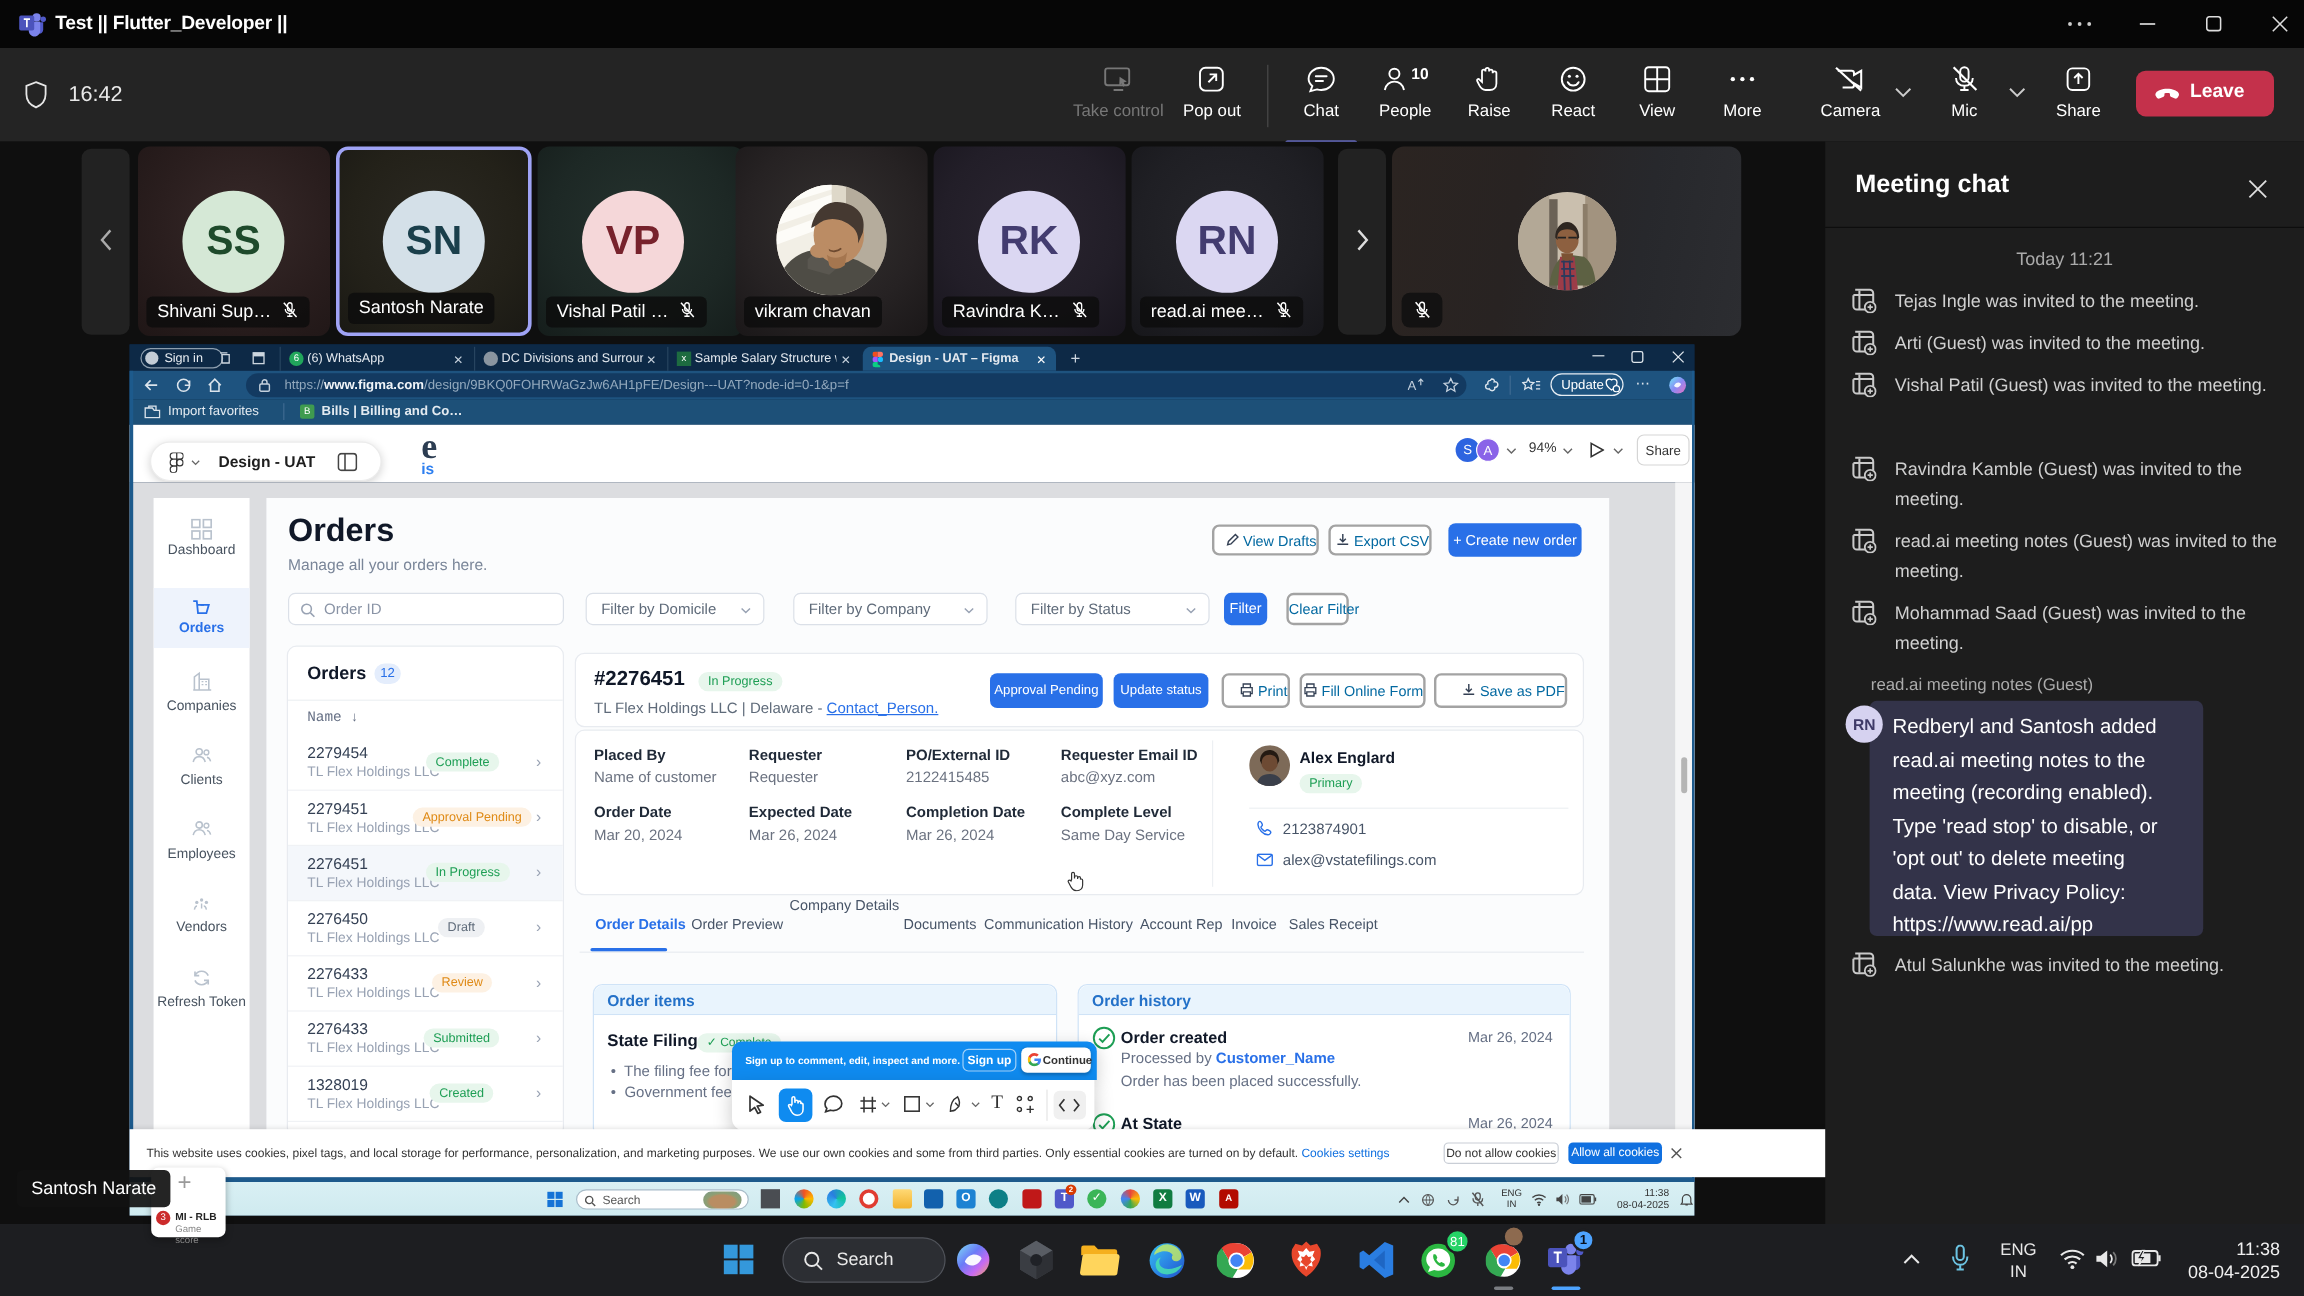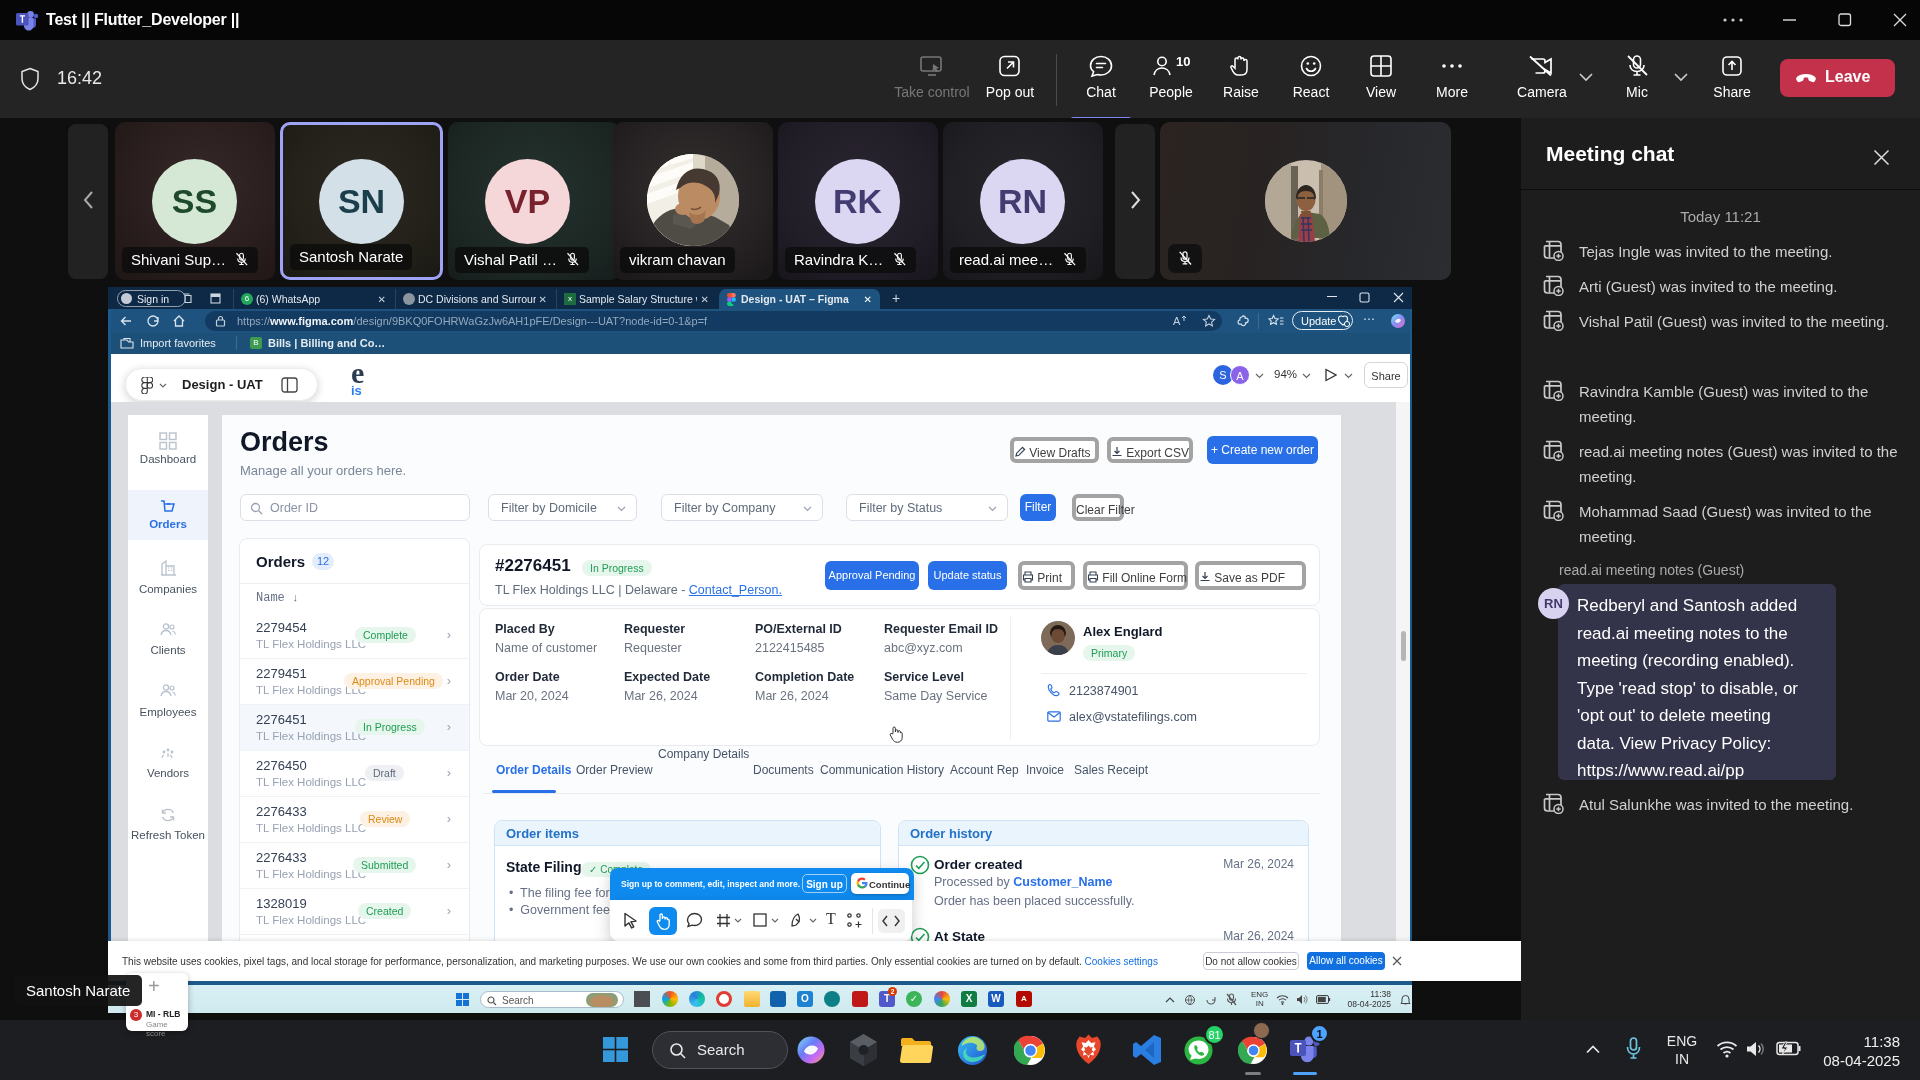--- a/index.html
+++ b/index.html
@@ -36,21 +36,21 @@
 
 #screen { position:absolute; left:108px; top:287px; width:1304px; height:726px; background:#0e2b4c; }
 
 
 .tab { position:absolute; top:2px; height:20px; color:#e4e9ef; font-size:10.5px; }
 .tab .tx { position:absolute; left:22px; top:4px; white-space:nowrap; overflow:hidden; }
 .tab .cl { position:absolute; top:5px; color:#c7d2dd; font-size:10px; }
 
 #frame { position:absolute; left:20px; top:128px; width:1213px; height:533px; background:#fbfcfd; overflow:hidden; }
 .side-item { position:absolute; left:0; width:80px; text-align:center; color:#47525f; font-size:11.5px; }
-.fbtn { position:absolute; height:26px; border:4px solid #a3a3a3; border-radius:6px; background:#fff; color:#404040; font-size:12px; line-height:24px; text-align:left; white-space:nowrap; }
+.fbtn { position:absolute; height:26px; border:2px solid #a3a3a3; border-radius:6px; background:#fff; color:#0369a1; font-size:12px; line-height:24px; text-align:right; white-space:nowrap; }
 .bbtn { position:absolute; height:28px; border-radius:6px; background:#2970e8; color:#fff; font-size:12px; line-height:28px; text-align:center; white-space:nowrap; }
 .chip { display:inline-block; font-size:10.5px; padding:2px 8px; border-radius:10px; white-space:nowrap; }
 .c-green { background:#e7f6ec; color:#1d9e54; }
 .c-orange { background:#fdf1e3; color:#df8a16; }
 .c-grey { background:#eef0f3; color:#5f6b7a; }
 .orow { position:absolute; left:0; width:100%; height:46px; border-bottom:1px solid #f0f2f5; }
 .orow .n1 { position:absolute; left:16px; top:7px; font-size:13px; color:#344054; }
 .orow .n2 { position:absolute; left:16px; top:25px; font-size:11.5px; color:#98a2b3; }
 .orow .ch { position:absolute; left:115px; top:12px; }
 .orow .ar { position:absolute; right:18px; top:14px; color:#98a2b3; font-size:13px; }
@@ -603,21 +603,21 @@
         <div class="flabel" style="left:275px;top:13px;">PO/External ID</div>
           <div class="fvalue" style="left:275px;top:32px;">2122415485</div>
         <div class="flabel" style="left:404px;top:13px;">Requester Email ID</div>
           <div class="fvalue" style="left:404px;top:32px;">abc@xyz.com</div>
         <div class="flabel" style="left:15px;top:61px;">Order Date</div>
           <div class="fvalue" style="left:15px;top:80px;">Mar 20, 2024</div>
         <div class="flabel" style="left:144px;top:61px;">Expected Date</div>
           <div class="fvalue" style="left:144px;top:80px;">Mar 26, 2024</div>
         <div class="flabel" style="left:275px;top:61px;">Completion Date</div>
           <div class="fvalue" style="left:275px;top:80px;">Mar 26, 2024</div>
-        <div class="flabel" style="left:404px;top:61px;">Service Level</div>
+        <div class="flabel" style="left:404px;top:61px;">Complete Level</div>
           <div class="fvalue" style="left:404px;top:80px;">Same Day Service</div>
         <div class="abs" style="left:530px;top:8px;width:1px;height:122px;background:#edf0f3;"></div>
 
         <svg class="abs" style="left:561px;top:12px" width="34" height="34" viewBox="0 0 34 34">
             <defs>
               <clipPath id="alx">
                 <circle cx="17" cy="17" r="17"></circle>
               </clipPath>
             </defs>
             <g clip-path="url(#alx)">

